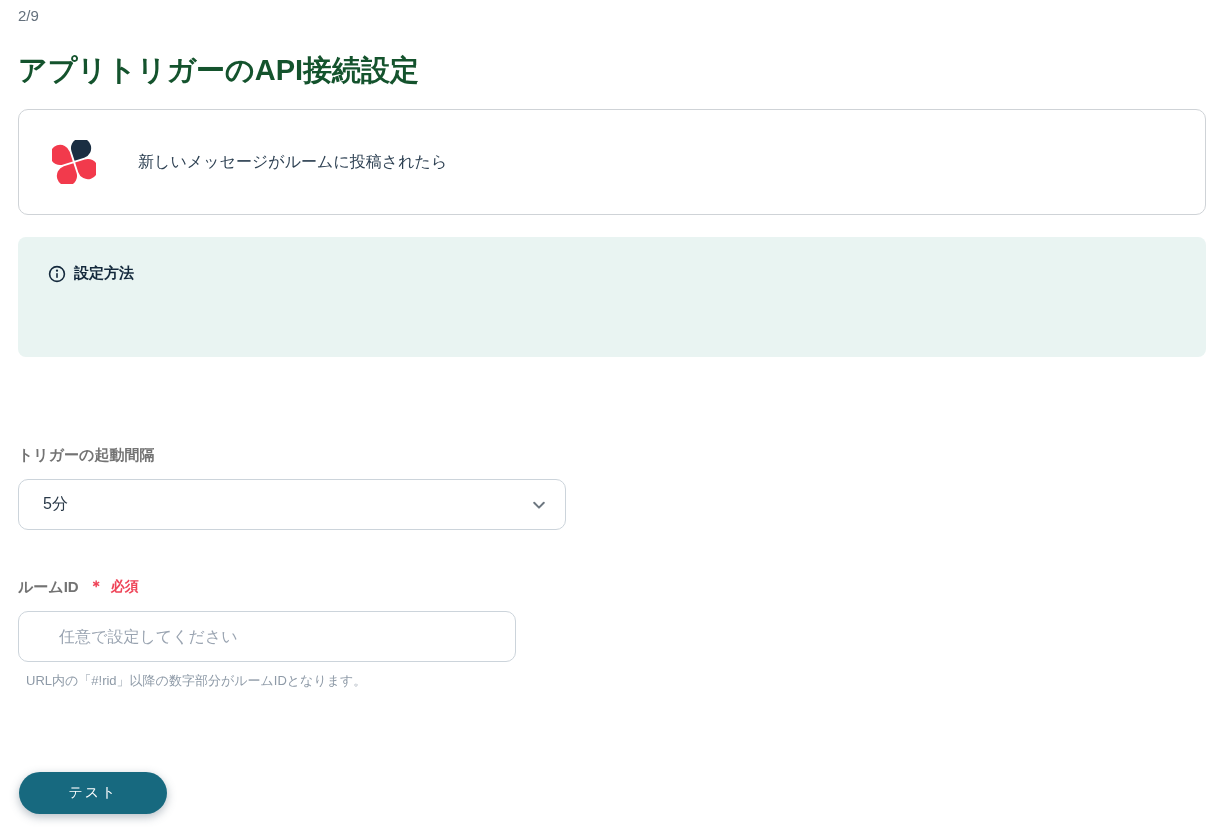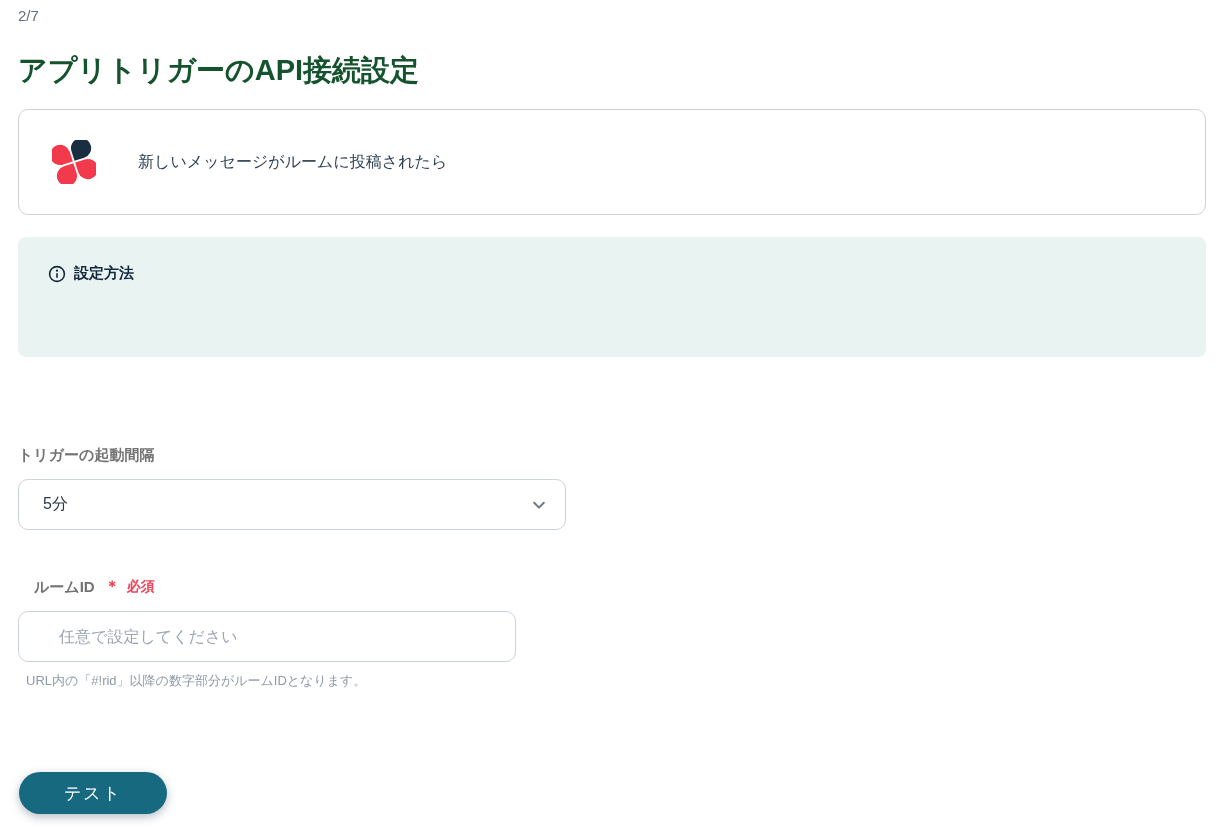--- a/index.html
+++ b/index.html
@@ -75,21 +75,20 @@
     font-weight: 700;
     color: #737373;
     line-height: 18px;
   }
   .label-interval { margin-top: 89px; }
   .label-room-row {
     margin-top: 47px;
     display: flex;
     align-items: center;
     gap: 7px;
-    margin-left: 16px;
   }
   .required-asterisk {
     color: #ef4458;
     font-size: 15px;
     font-weight: 700;
     margin-left: 3px;
   }
   .required-badge {
     color: #ef4458;
     font-size: 14px;
@@ -138,33 +137,33 @@
   .test-button {
     position: absolute;
     left: 19px;
     top: 772px;
     width: 148px;
     height: 42px;
     border: none;
     border-radius: 24px;
     background: #17697f;
     color: #ffffff;
-    font-size: 17px;
+    font-size: 14px;
     letter-spacing: 2px;
     font-family: "Liberation Sans", "DejaVu Sans", sans-serif;
     cursor: pointer;
     box-shadow: 0 3px 10px rgba(90, 108, 125, 0.45);
   }
 </style>
 </head>
 <body>
 
 <div class="page">
 
-  <div class="step-indicator">2/7</div>
+  <div class="step-indicator">2/9</div>
 
   <h1 class="page-title">アプリトリガーのAPI接続設定</h1>
 
   <div class="trigger-card">
     <span class="app-icon">
       <svg width="44" height="44" viewBox="0 0 48 48">
         <g transform="rotate(-18 24 24)">
           <path d="M23,23 L12,23 A11 11 0 0 1 1,12 A11 11 0 0 1 12,1 A11 11 0 0 1 23,12 Z" fill="#f23a4c"></path>
           <path d="M25,23 L25,12 A11 11 0 0 1 36,1 A11 11 0 0 1 47,12 A11 11 0 0 1 36,23 Z" fill="#1a2e42"></path>
           <path d="M23,25 L23,36 A11 11 0 0 1 12,47 A11 11 0 0 1 1,36 A11 11 0 0 1 12,25 Z" fill="#f23a4c"></path>

